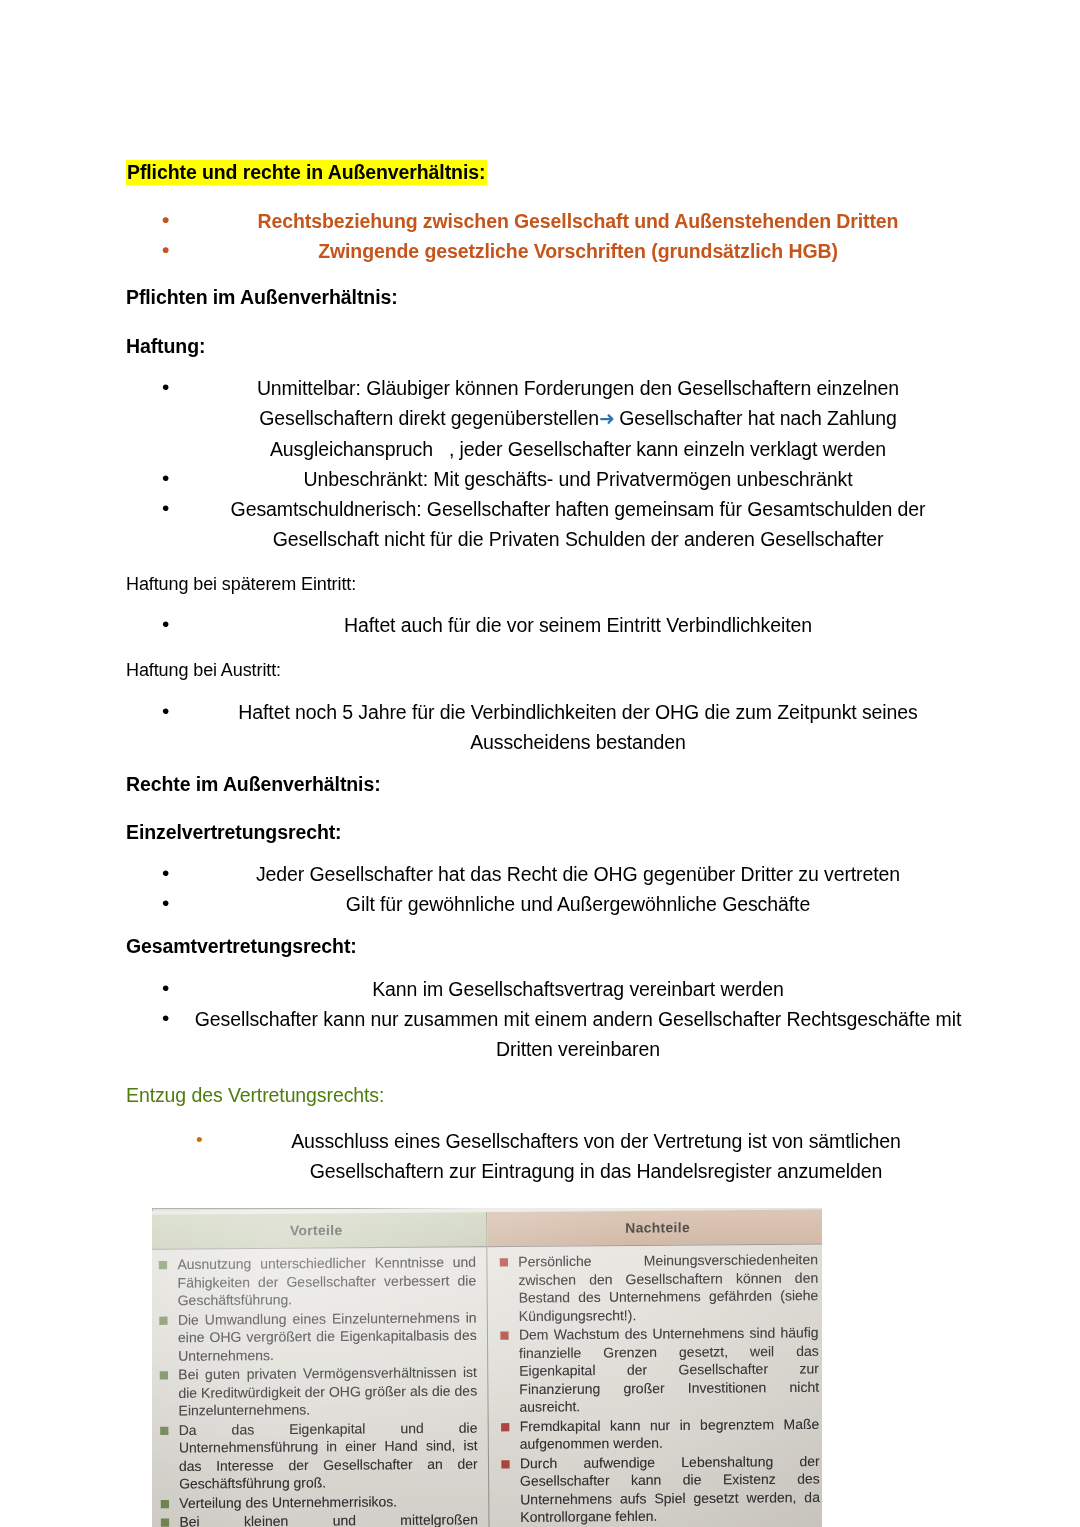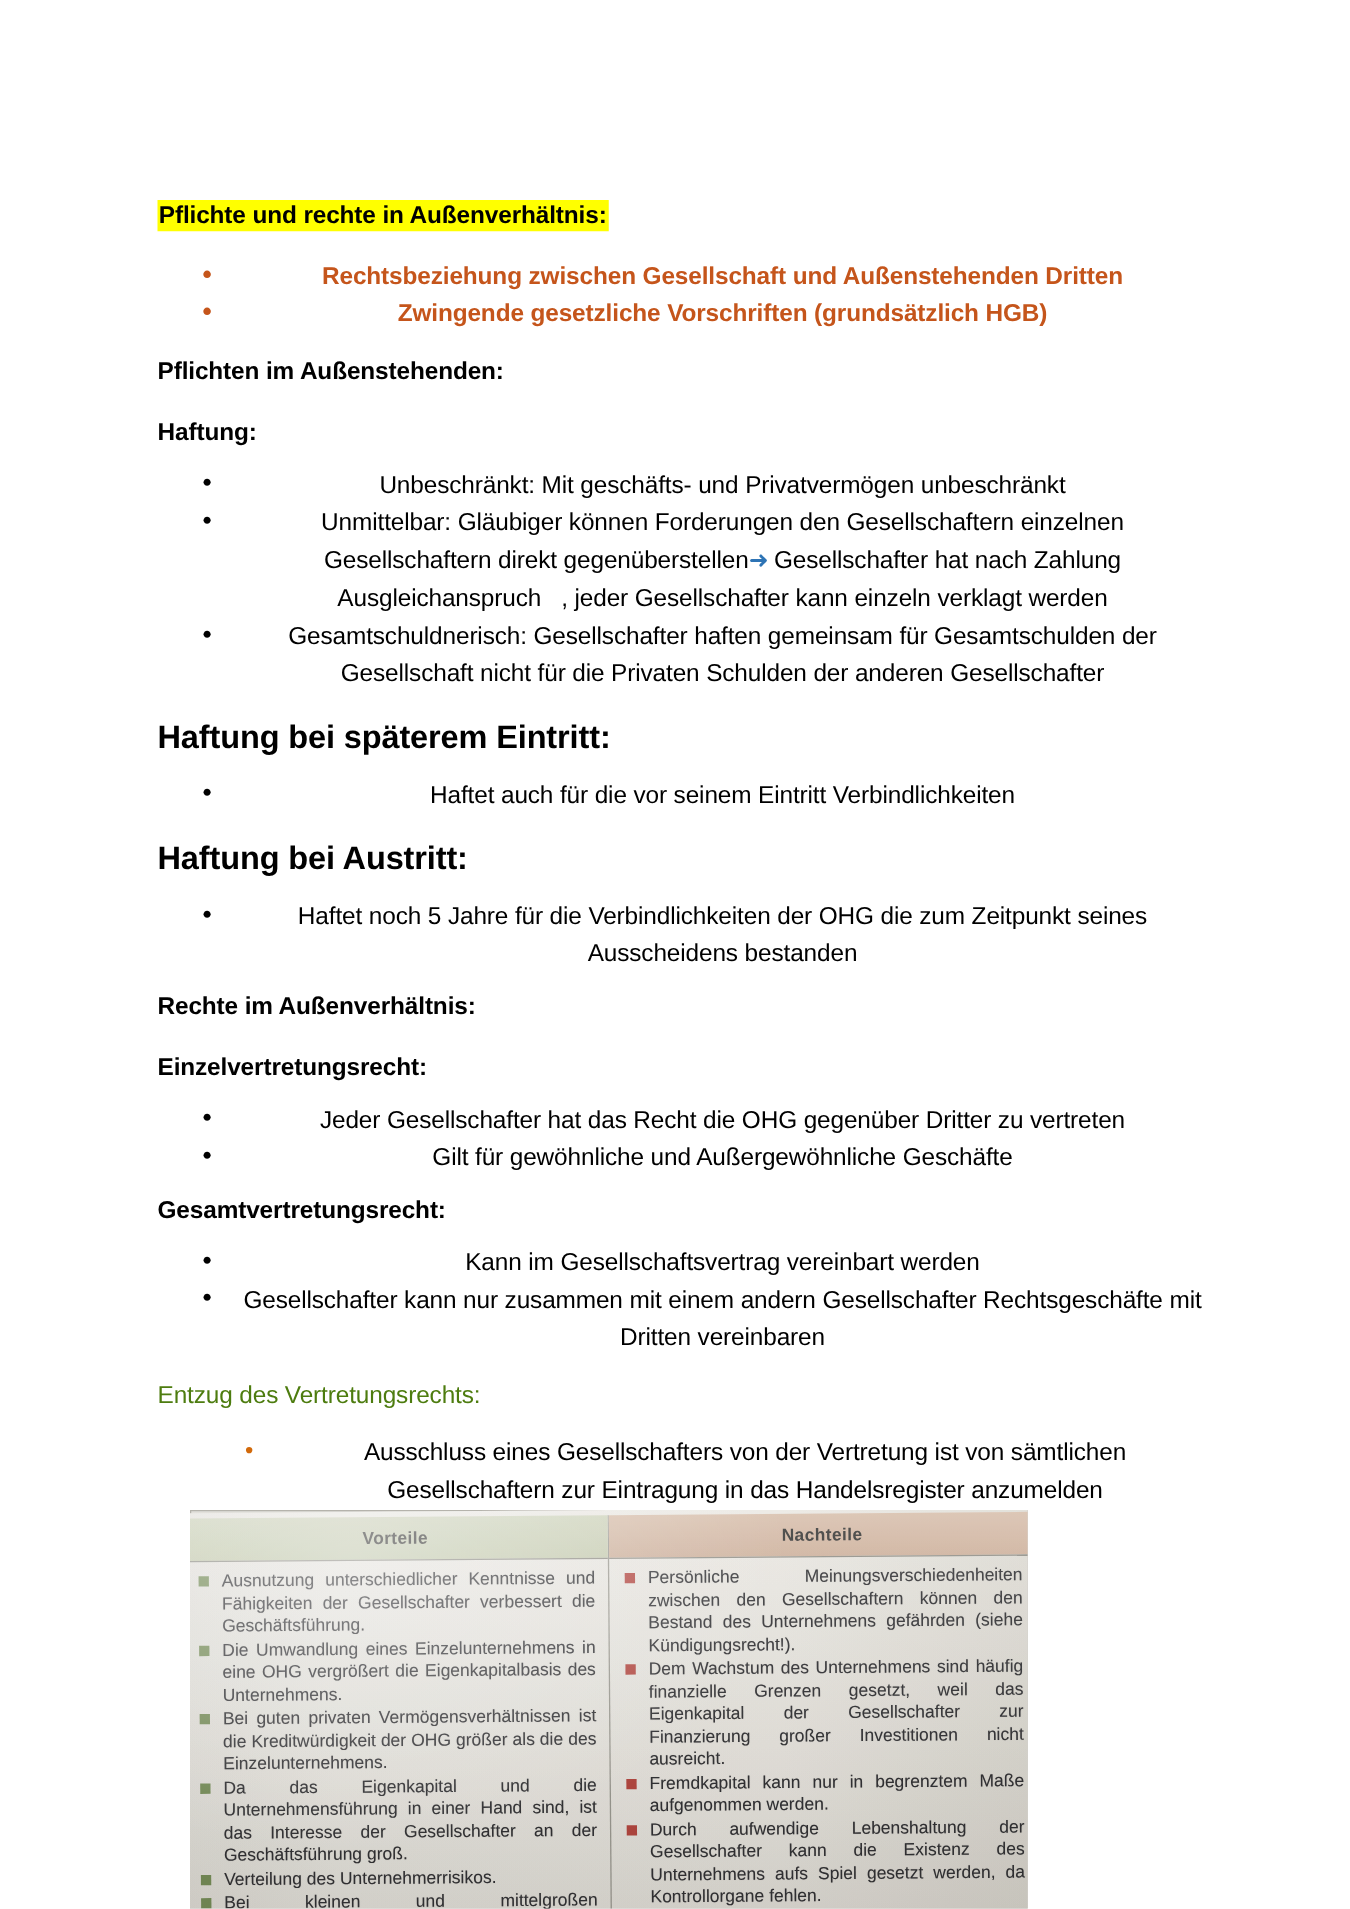--- a/index.html
+++ b/index.html
@@ -39,22 +39,22 @@
     padding: 1px 2px 2px 1px;
   }
   .h-bold {
     font-size: 19.5px;
     font-weight: bold;
     margin: 0;
     line-height: 1.35;
     letter-spacing: -0.1px;
   }
   .h-plain {
-    font-size: 26px;
-    font-weight: bold;
+    font-size: 18px;
+    font-weight: normal;
     margin: 0;
     line-height: 1.35;
     letter-spacing: -0.1px;
   }
   .h-red {
     font-size: 19.5px;
     font-weight: normal;
     color: #4d7c0f;
     margin: 0;
     line-height: 1.35;
@@ -196,31 +196,31 @@
 
     <h1 class="h-highlight"><span class="hl">Pflichte und rechte in Außenverhältnis:</span></h1>
 
     <ul class="blist orange">
       <li>Rechtsbeziehung zwischen Gesellschaft und Außenstehenden Dritten</li>
       <li>Zwingende gesetzliche Vorschriften (grundsätzlich HGB)</li>
     </ul>
 
     <div class="sp-18"></div>
 
-    <h2 class="h-bold">Pflichten im Außenstehenden:</h2>
+    <h2 class="h-bold">Pflichten im Außenverhältnis:</h2>
 
     <div class="sp-22"></div>
 
     <h3 class="h-bold">Haftung:</h3>
 
     <div class="sp-14"></div>
 
     <ul class="blist">
+      <li><span>Unmittelbar: Gläubiger können Forderungen den Gesellschaftern einzelnen Gesellschaftern direkt gegenüberstellen</span><span class="arrow-icon">➜</span> <span>Gesellschafter hat nach Zahlung Ausgleichanspruch</span><span class="gap-comma"></span><span>, jeder Gesellschafter kann einzeln verklagt werden</span></li>
       <li>Unbeschränkt: Mit geschäfts- und Privatvermögen unbeschränkt</li>
-      <li><span>Unmittelbar: Gläubiger können Forderungen den Gesellschaftern einzelnen Gesellschaftern direkt gegenüberstellen</span><span class="arrow-icon">➜</span> <span>Gesellschafter hat nach Zahlung Ausgleichanspruch</span><span class="gap-comma"></span><span>, jeder Gesellschafter kann einzeln verklagt werden</span></li>
       <li>Gesamtschuldnerisch: Gesellschafter haften gemeinsam für Gesamtschulden der Gesellschaft nicht für die Privaten Schulden der anderen Gesellschafter</li>
     </ul>
 
     <div class="sp-18"></div>
 
     <h3 class="h-plain">Haftung bei späterem Eintritt:</h3>
 
     <div class="sp-14"></div>
 
     <ul class="blist">

